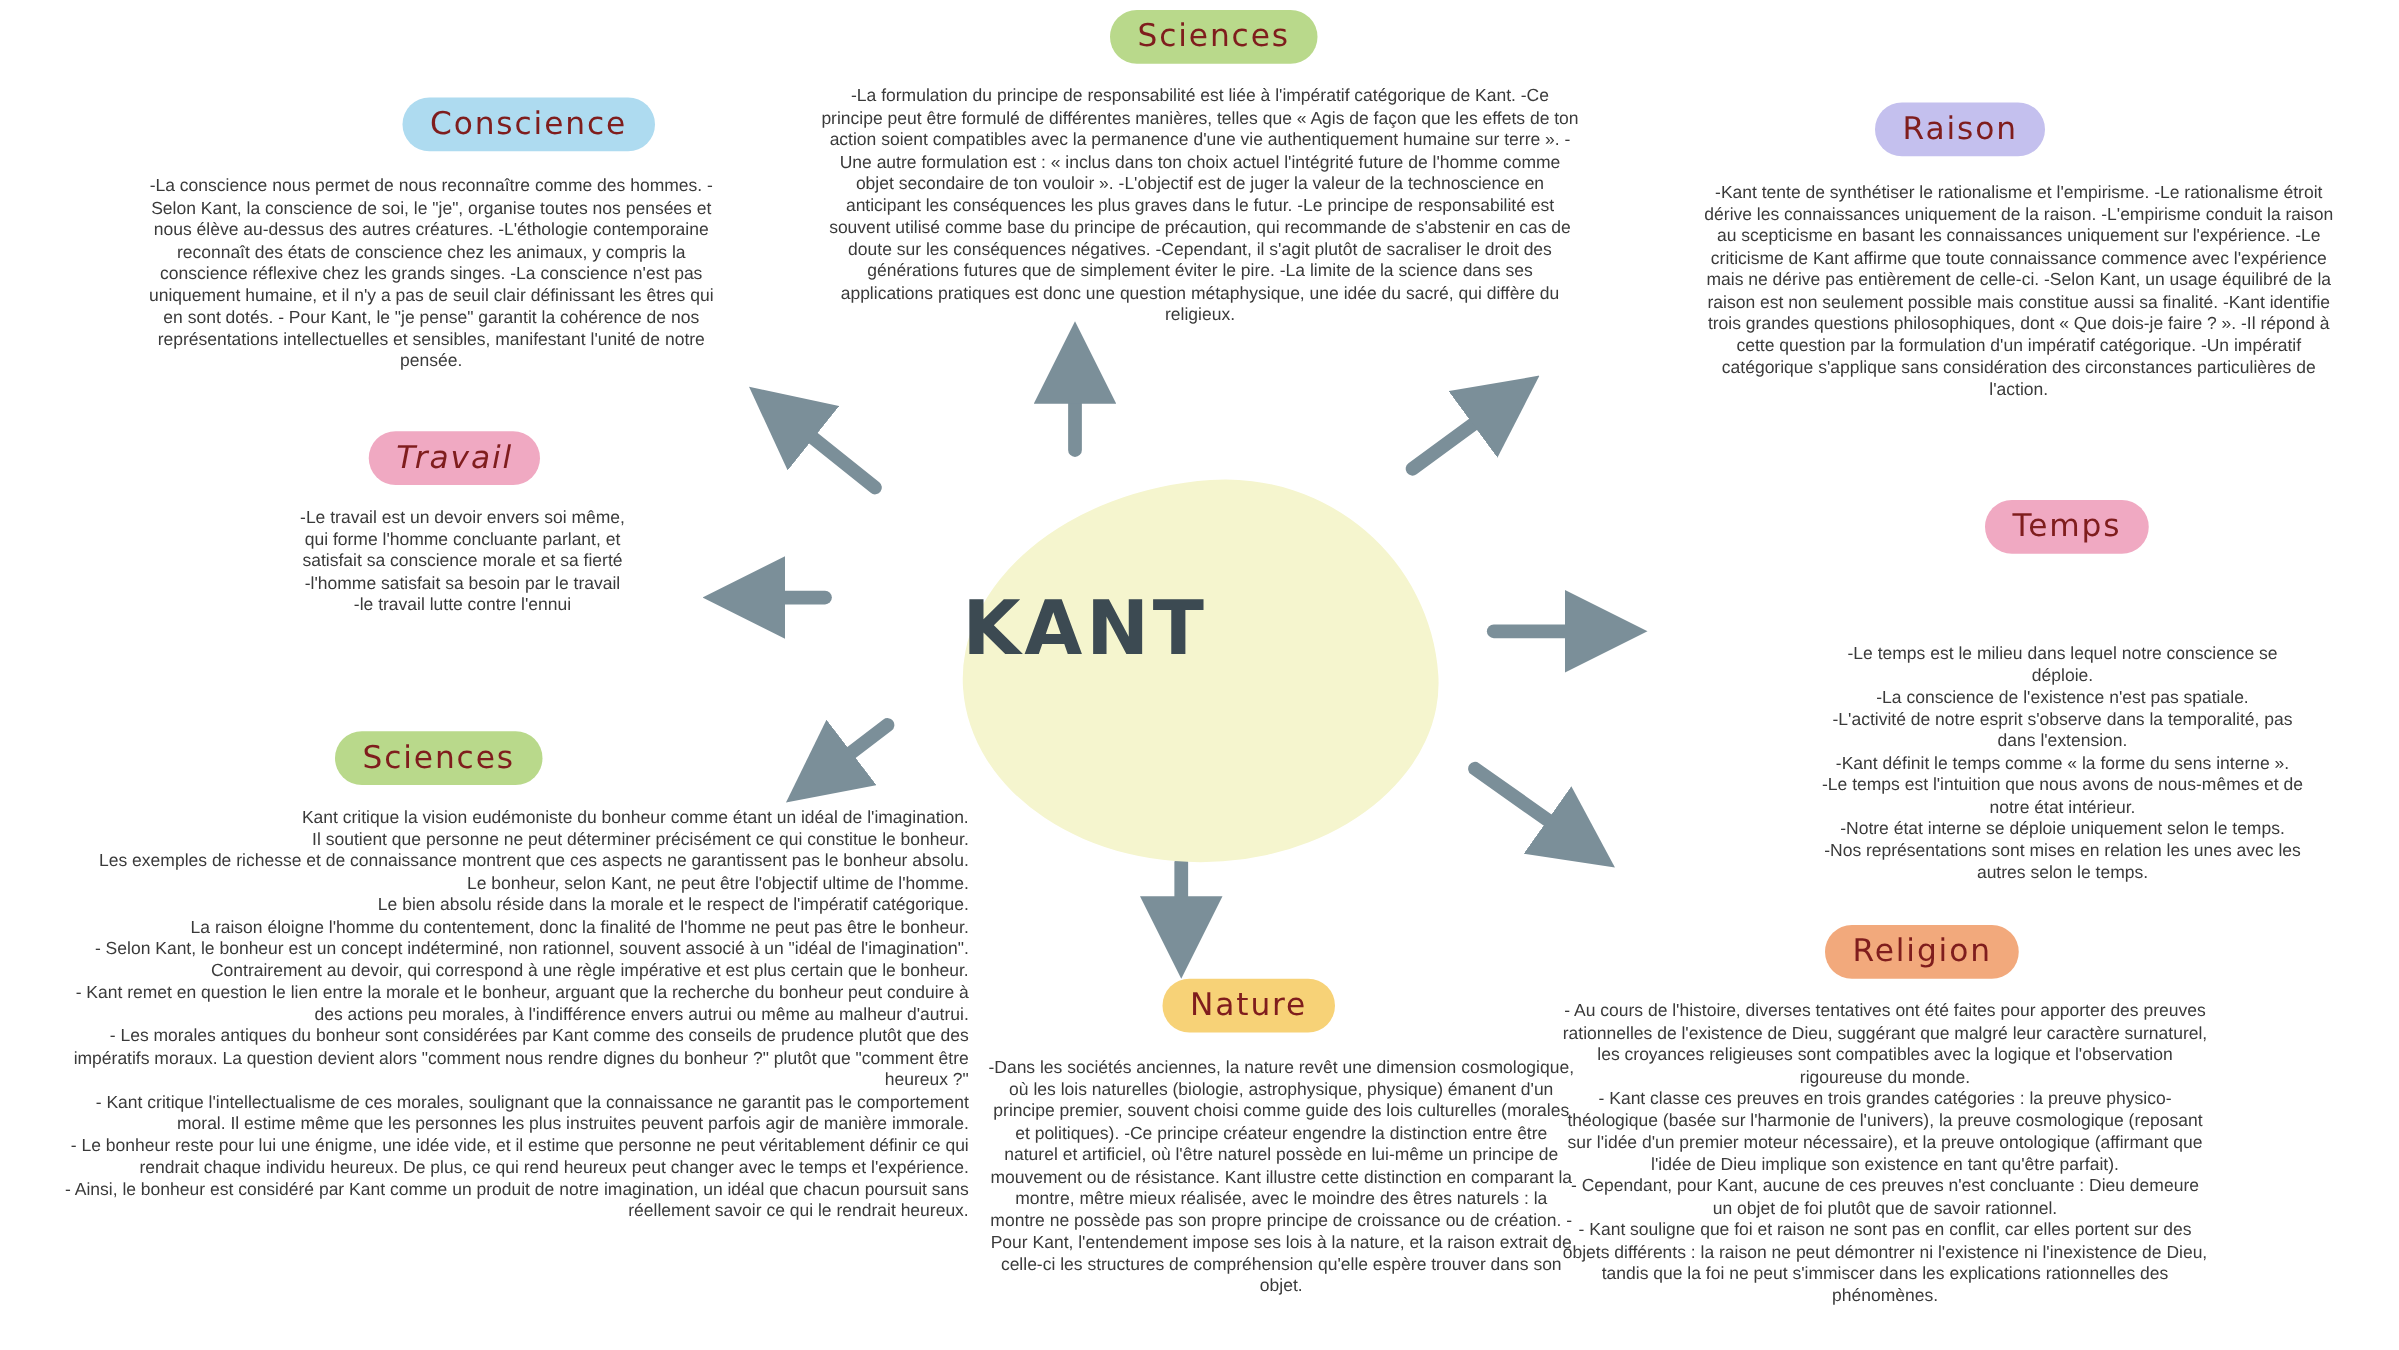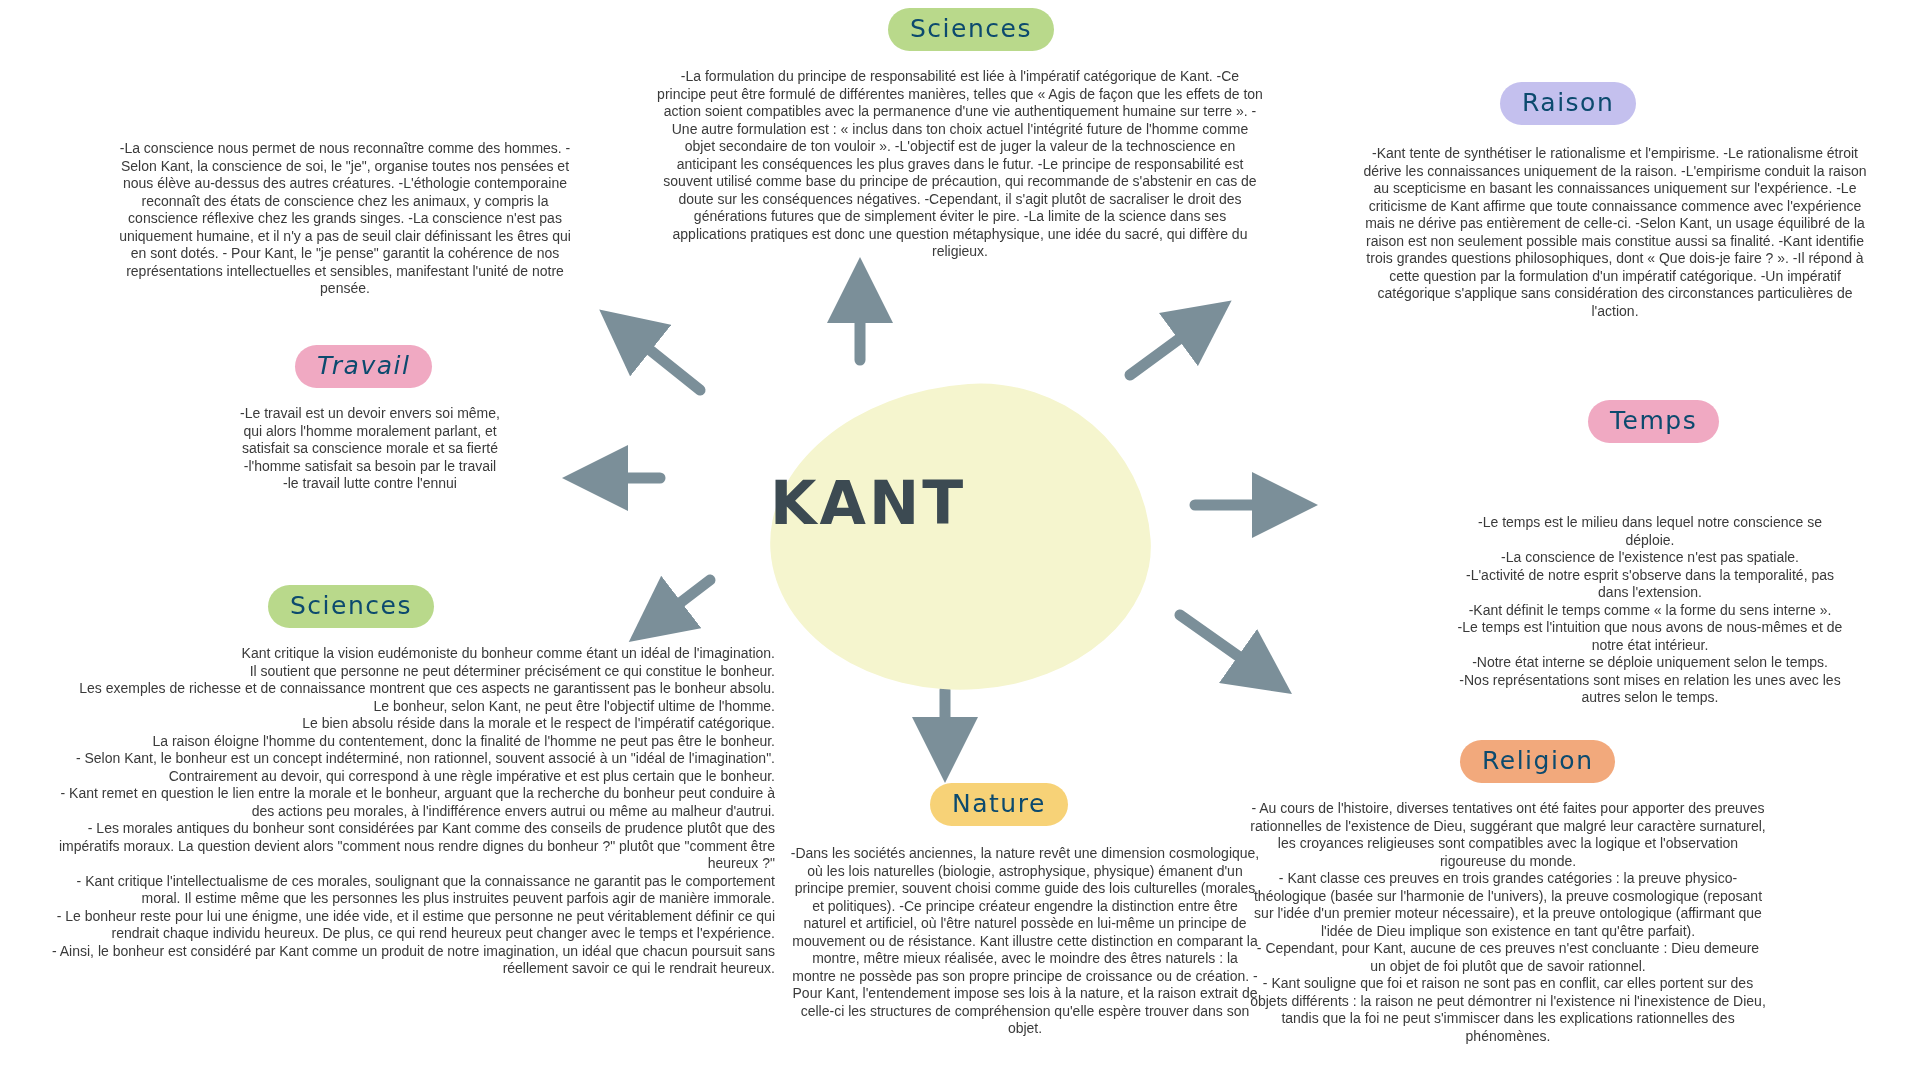--- a/index.html
+++ b/index.html
@@ -44,21 +44,21 @@
     color: #3c4a52;
   }
 
   
   .pill {
     position: absolute;
     border-radius: 22px;
     font-family: "DejaVu Sans", sans-serif;
     font-size: 25px;
     letter-spacing: 1.5px;
-    color: #0c4a6e;
+    color: #7f1d1d;
     padding: 6px 22px 8px 22px;
     white-space: nowrap;
     text-align: center;
   }
 
   
   .block {
     position: absolute;
     font-size: 14px;
     line-height: 17.5px;
@@ -92,31 +92,32 @@
       <path d="M1195,505 L1285,505"></path>
       <path d="M710,580 L655,622"></path>
       <path d="M945,690 L945,750"></path>
       <path d="M1180,615 L1265,675"></path>
     </g>
   </svg>
 
   <div class="center-blob"></div>
   <div class="center-label">KANT</div>
 
+  <div class="pill" style="left:322px; top:78px; background:#aedbf0;">Conscience</div>
   <div class="block" style="left:110px; top:140px; width:470px;">-La conscience nous permet de nous reconnaître comme des hommes. -Selon Kant, la conscience de soi, le "je", organise toutes nos pensées et nous élève au-dessus des autres créatures. -L'éthologie contemporaine reconnaît des états de conscience chez les animaux, y compris la conscience réflexive chez les grands singes. -La conscience n'est pas uniquement humaine, et il n'y a pas de seuil clair définissant les êtres qui en sont dotés. - Pour Kant, le "je pense" garantit la cohérence de nos représentations intellectuelles et sensibles, manifestant l'unité de notre pensée.</div>
 
   <div class="pill" style="left:888px; top:8px; background:#b9d98b;">Sciences</div>
   <div class="block" style="left:655px; top:68px; width:610px;">-La formulation du principe de responsabilité est liée à l'impératif catégorique de Kant. -Ce principe peut être formulé de différentes manières, telles que « Agis de façon que les effets de ton action soient compatibles avec la permanence d'une vie authentiquement humaine sur terre ». -Une autre formulation est : « inclus dans ton choix actuel l'intégrité future de l'homme comme objet secondaire de ton vouloir ». -L'objectif est de juger la valeur de la technoscience en anticipant les conséquences les plus graves dans le futur. -Le principe de responsabilité est souvent utilisé comme base du principe de précaution, qui recommande de s'abstenir en cas de doute sur les conséquences négatives. -Cependant, il s'agit plutôt de sacraliser le droit des générations futures que de simplement éviter le pire. -La limite de la science dans ses applications pratiques est donc une question métaphysique, une idée du sacré, qui diffère du religieux.</div>
 
   <div class="pill" style="left:1500px; top:82px; background:#c4c0ee;">Raison</div>
   <div class="block" style="left:1355px; top:145px; width:520px;">-Kant tente de synthétiser le rationalisme et l'empirisme. -Le rationalisme étroit dérive les connaissances uniquement de la raison. -L'empirisme conduit la raison au scepticisme en basant les connaissances uniquement sur l'expérience. -Le criticisme de Kant affirme que toute connaissance commence avec l'expérience mais ne dérive pas entièrement de celle-ci. -Selon Kant, un usage équilibré de la raison est non seulement possible mais constitue aussi sa finalité. -Kant identifie trois grandes questions philosophiques, dont « Que dois-je faire ? ». -Il répond à cette question par la formulation d'un impératif catégorique. -Un impératif catégorique s'applique sans considération des circonstances particulières de l'action.</div>
 
   <div class="pill" style="left:295px; top:345px; background:#f0a9c2;font-style:italic;">Travail</div>
   <div class="block" style="left:200px; top:405px; width:340px; white-space:pre-line;">-Le travail est un devoir envers soi même,
-qui alors l'homme moralement parlant, et
+qui forme l'homme concluante parlant, et
 satisfait sa conscience morale et sa fierté
 -l'homme satisfait sa besoin par le travail
 -le travail lutte contre l'ennui</div>
 
   <div class="pill" style="left:1588px; top:400px; background:#f0a9c2;">Temps</div>
   <div class="block" style="left:1455px; top:466px; width:390px; white-space:pre-line;margin-top:48px;">-Le temps est le milieu dans lequel notre conscience se déploie.
 -La conscience de l'existence n'est pas spatiale.
 -L'activité de notre esprit s'observe dans la temporalité, pas dans l'extension.
 -Kant définit le temps comme « la forme du sens interne ».
 -Le temps est l'intuition que nous avons de nous-mêmes et de notre état intérieur.

